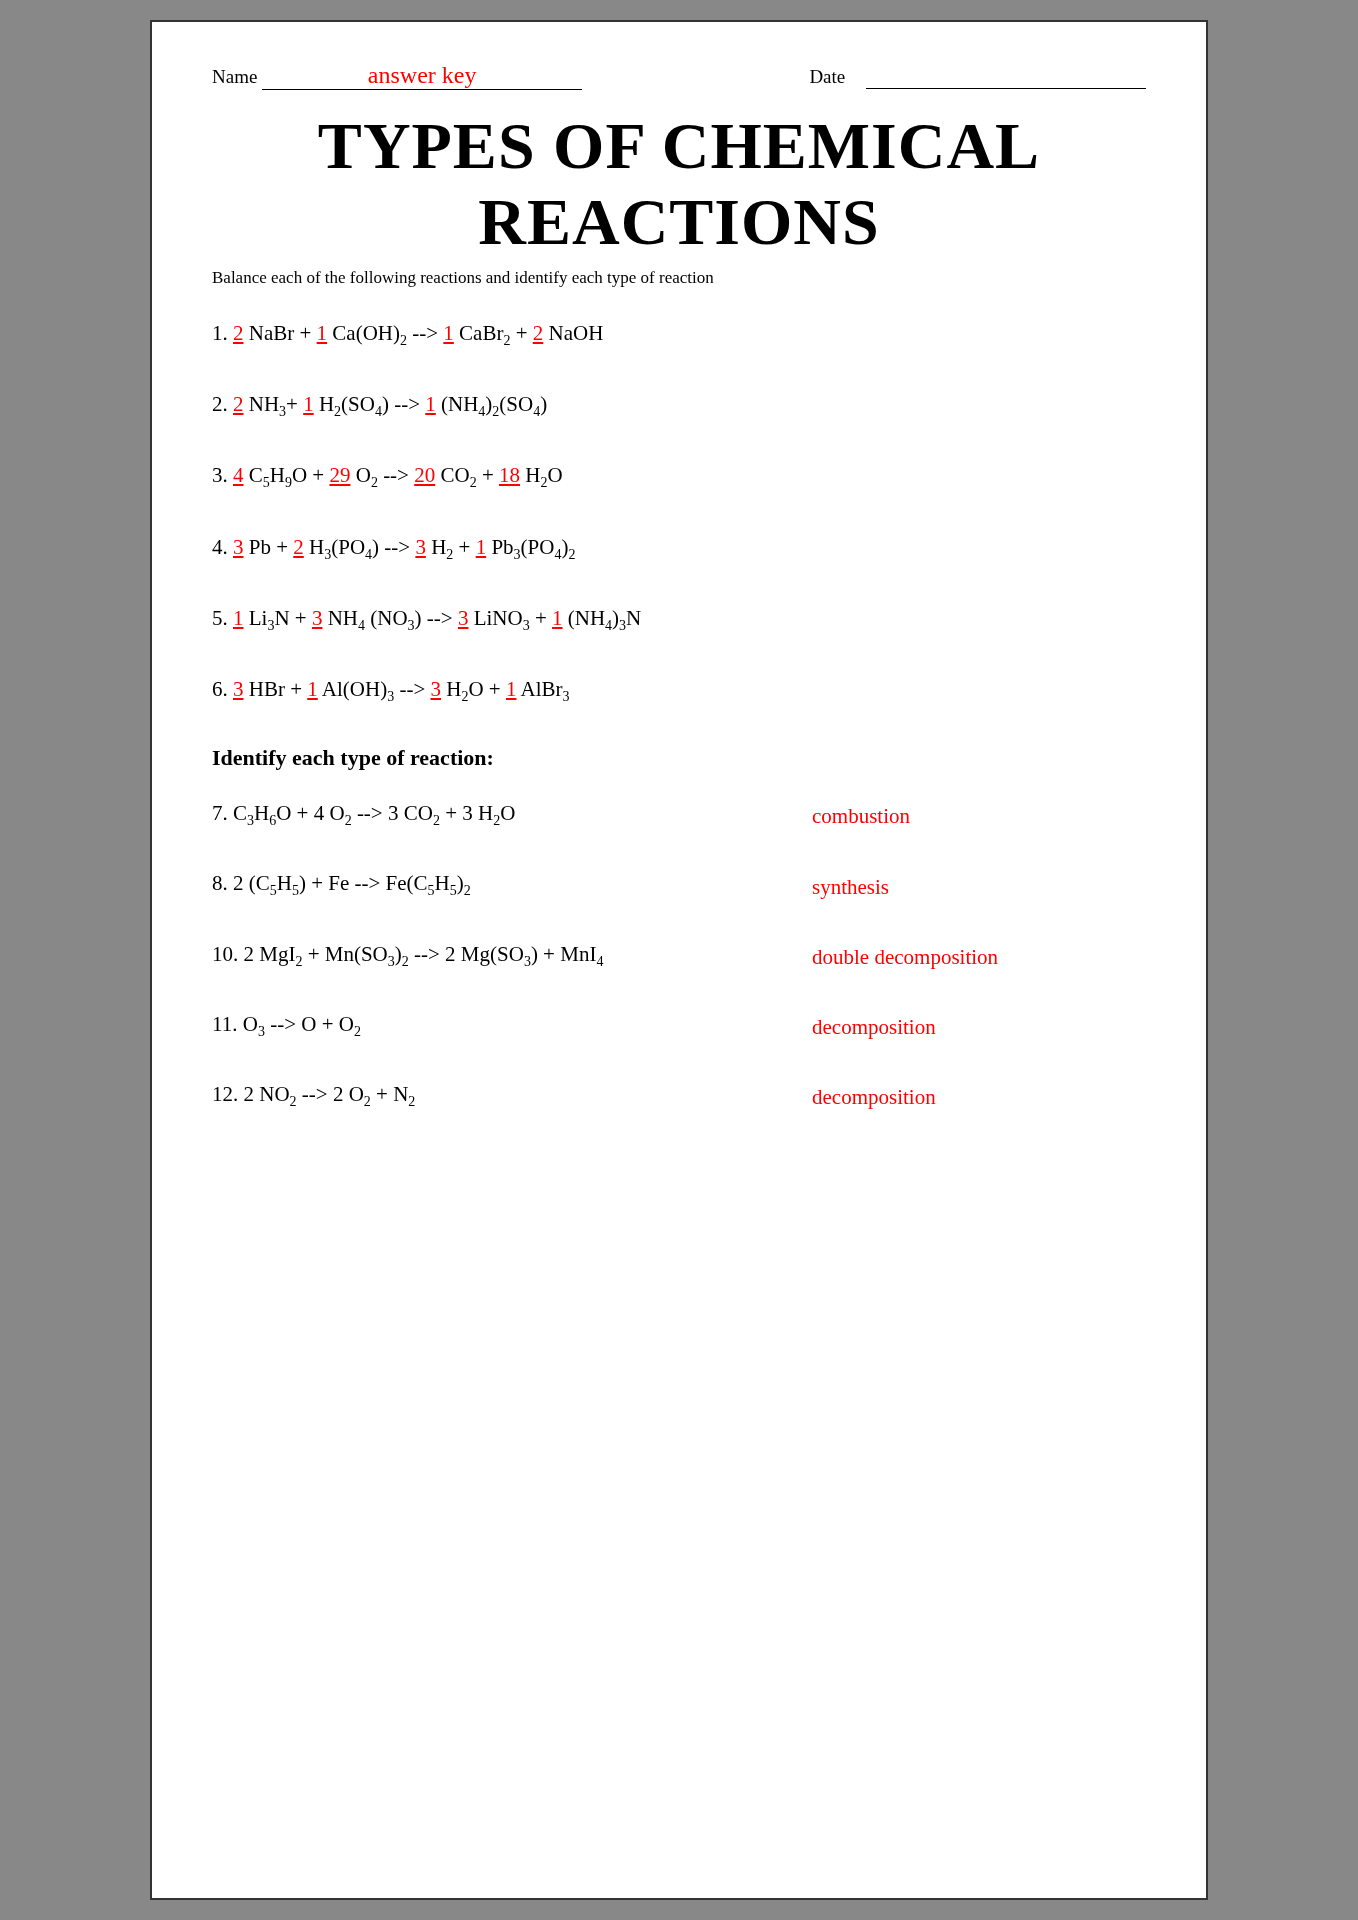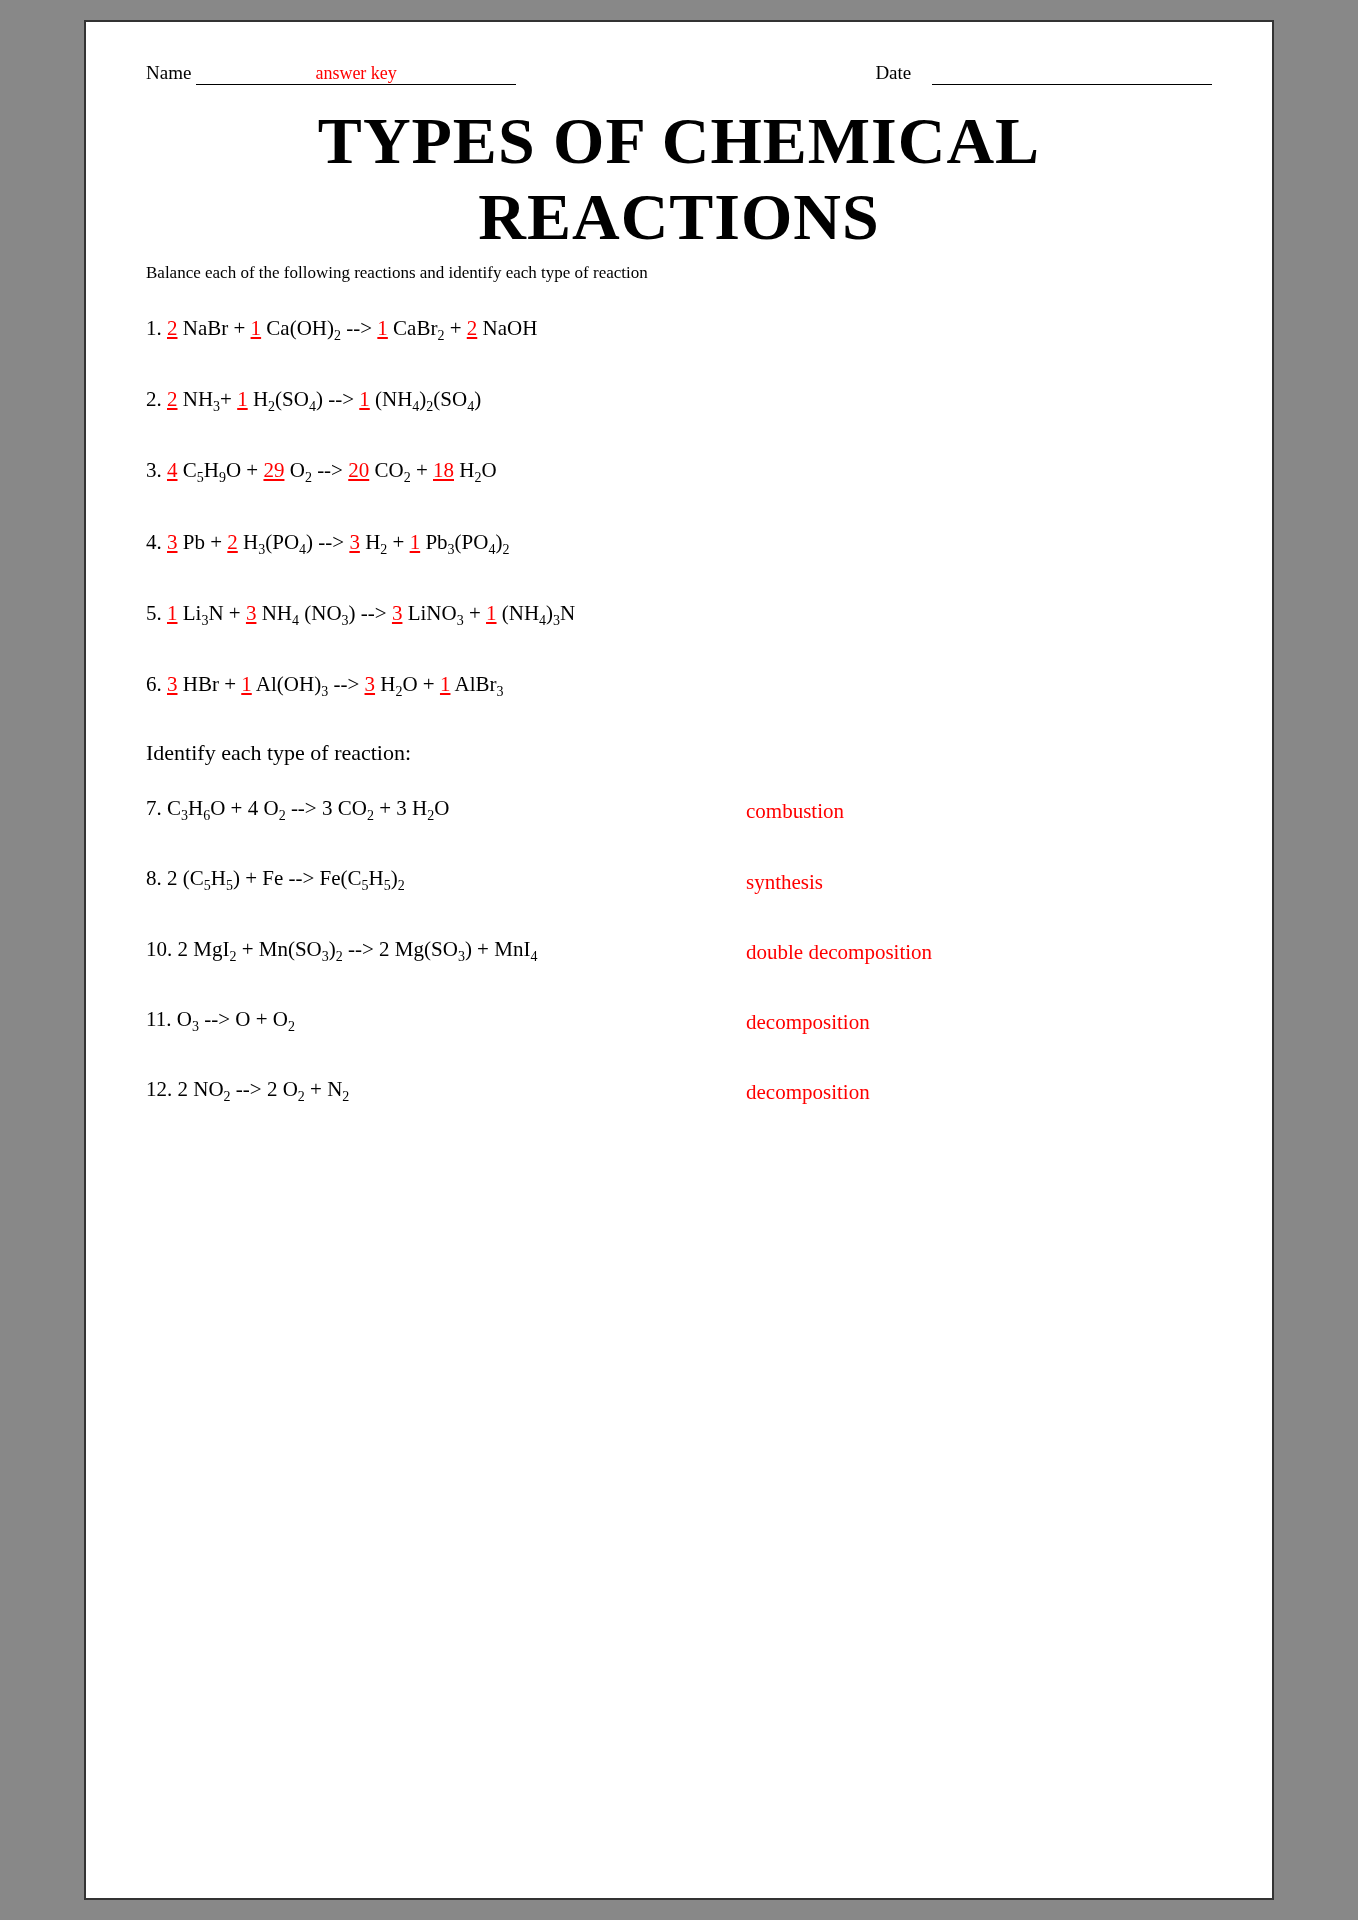--- a/index.html
+++ b/index.html
@@ -11,21 +11,21 @@
     body {
       background: #888;
       display: flex;
       justify-content: center;
       align-items: flex-start;
       padding: 20px;
       font-family: 'Times New Roman', Times, serif;
     }
 
     .page {
-      width: 1190px;
+      width: 1058px;
       min-height: 1880px;
       background: white;
       border: 2px solid #333;
       padding: 40px 60px 60px 60px;
       position: relative;
     }
 
     .header-line {
       display: flex;
       justify-content: space-between;
@@ -39,21 +39,21 @@
       align-items: baseline;
       gap: 0;
     }
 
     .name-label {
       font-size: 19px;
     }
 
     .answer-key {
       color: red;
-      font-size: 18px;
+      font-size: 24px;
       border-bottom: 1px solid black;
       min-width: 320px;
       text-align: center;
       display: inline-block;
     }
 
     .date-section {
       display: flex;
       align-items: baseline;
       gap: 8px;
@@ -94,21 +94,21 @@
       text-decoration: underline;
       font-weight: normal;
     }
 
     sub {
       font-size: 14px;
     }
 
     .section-header {
       font-size: 22px;
-      font-weight: normal;
+      font-weight: bold;
       margin-bottom: 30px;
       margin-top: 26px;
     }
 
     .identify-problem {
       font-size: 21px;
       margin-bottom: 42px;
       display: flex;
       align-items: flex-end;
       gap: 0;

